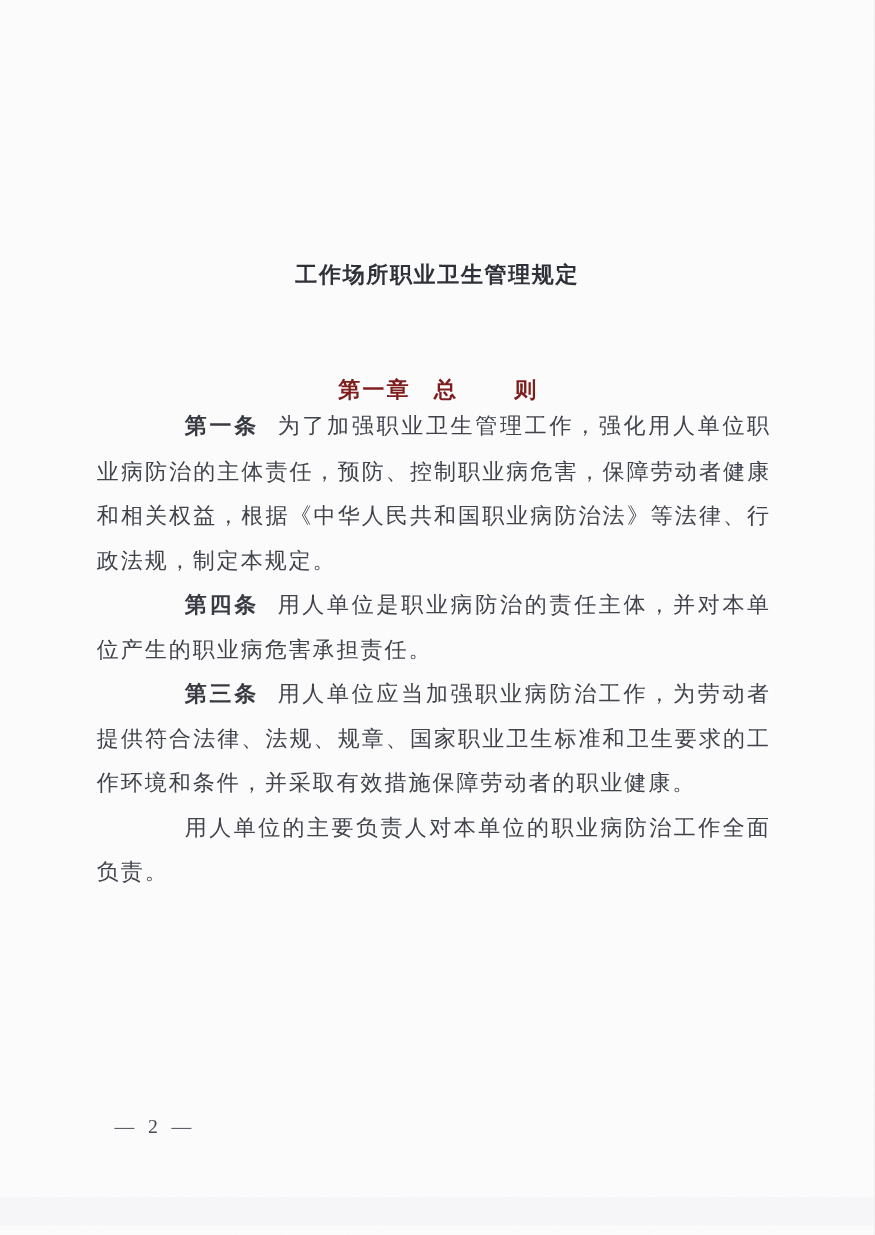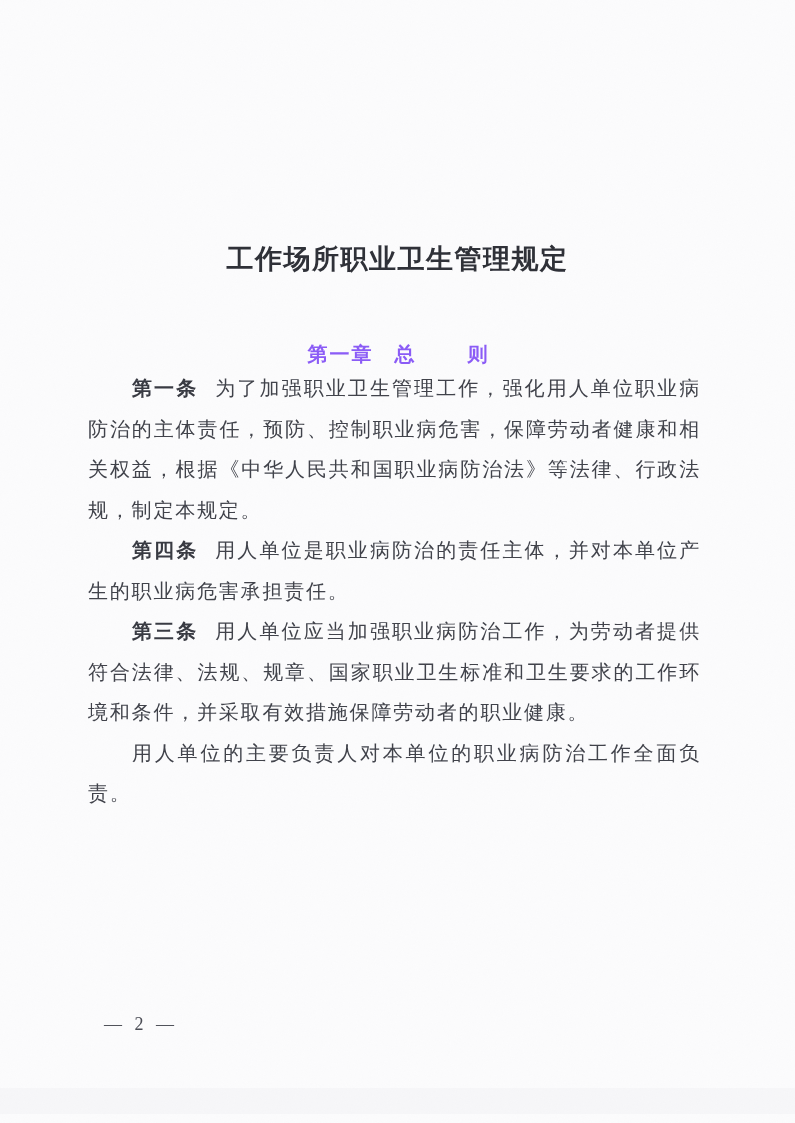--- a/index.html
+++ b/index.html
@@ -32,36 +32,36 @@
     z-index: 0;
     pointer-events: none;
   }
   .doc-title {
     position: absolute;
     z-index: 1;
     top: 223px;
     left: 0;
     width: 795px;
     text-align: center;
-    font-size: 27px;
+    font-size: 20px;
     font-weight: 700;
     letter-spacing: 1.5px;
     color: #2f3138;
     white-space: nowrap;
   }
   .chapter-heading {
     position: absolute;
     z-index: 1;
     top: 324px;
     left: 0;
     width: 795px;
     text-align: center;
     font-size: 20px;
     font-weight: 700;
-    color: #8b5cf6;
+    color: #7f1d1d;
     white-space: nowrap;
   }
   .chapter-heading .chapter-num {
     margin-right: 16px;
     letter-spacing: 2px;
   }
   .chapter-heading .chapter-char-1 {
     margin-right: 48px;
   }
   .body-text {
@@ -78,20 +78,21 @@
   }
   .body-text p {
     margin: 0;
     padding: 0;
     text-indent: 44px;
   }
   .article-lead {
     font-weight: 700;
     margin-right: 17px;
     color: #393b43;
+    margin-left: 36px;
   }
   .article-lead:empty {
     margin-right: 0;
   }
   .page-footer {
     position: absolute;
     z-index: 1;
     top: 1014px;
     left: 104px;
     font-size: 18px;

